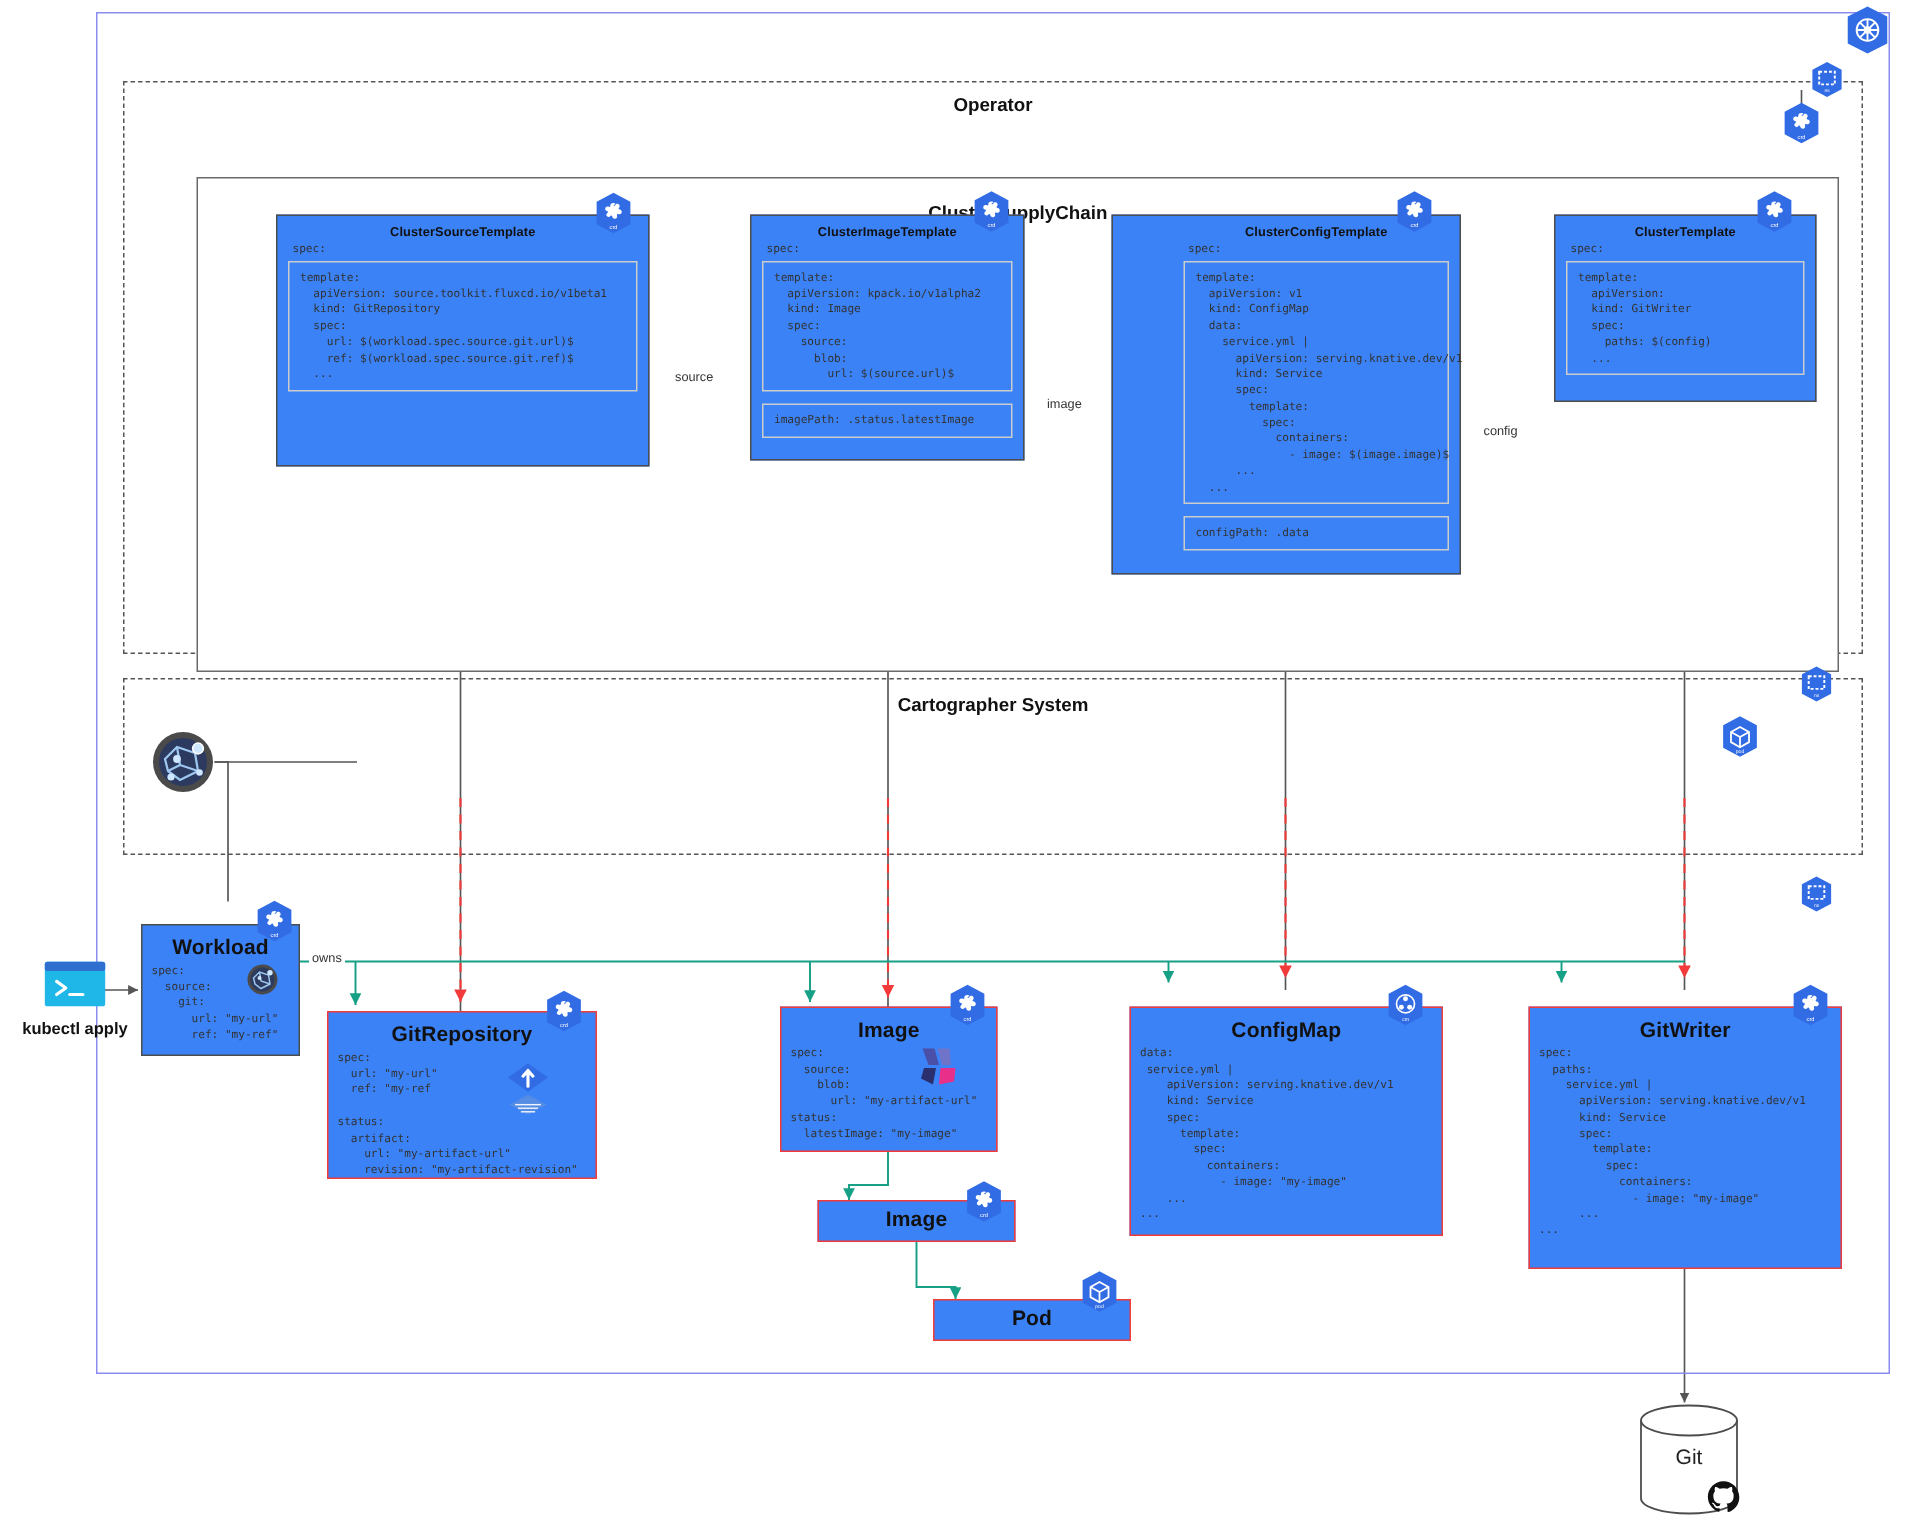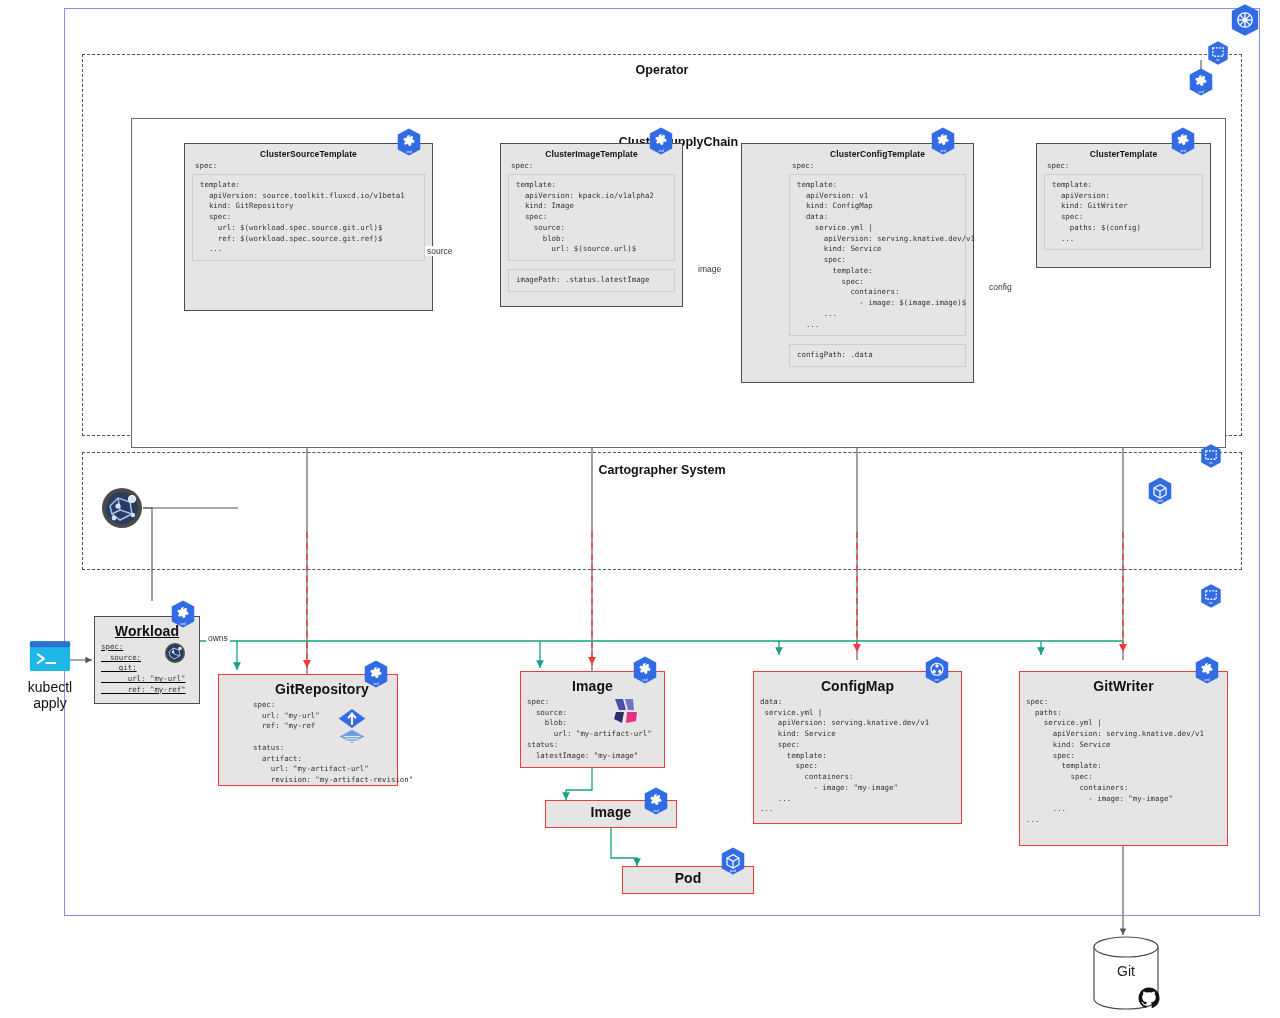--- a/index.html
+++ b/index.html
@@ -30,21 +30,21 @@
 
   
   .solidbox { position:absolute; border:1.2px solid #6a6a6a; background:#fff; }
   .dashbox  { position:absolute; border:1.2px dashed #6a6a6a; background:#fff; }
   .subtitle {
     position:absolute; left:0; right:0; text-align:center;
     font-size:12.5px; font-weight:bold; color:#111;
   }
 
   
-  .card { position:absolute; background:#e5e5e5; border:1.3px solid #4d4d4d; }
+  .card { position:absolute; background:#3b82f6; border:1.3px solid #4d4d4d; }
   .card.red { border-color:#f23a3a; }
   .card-title {
     text-align:center; font-weight:bold; color:#111;
     font-size:8.5px; padding-top:5px; letter-spacing:.1px;
   }
   .card-title.big { font-size:14px; padding-top:6px; }
   .card-body {
     font-family:"DejaVu Sans Mono", monospace;
     font-size:7.4px; line-height:1.45; color:#333;
     white-space:pre; padding:3px 6px;
@@ -65,21 +65,21 @@
   .badge svg { width:100%; height:100%; display:block; }
 
   
   .elabel {
     position:absolute; font-size:8.5px; color:#333;
     background:#fff; padding:0 2px; white-space:nowrap;
   }
 
   
   .kubectl { position:absolute; left:14px; top:640px; width:72px; text-align:center; }
-  .kubectl-label { font-size:14px; font-weight:normal; color:#111; margin-top:3px; }
+  .kubectl-label { font-size:11px; font-weight:bold; color:#111; margin-top:3px; }
 
   
   .git-wrap { position:absolute; left:1090px; top:935px; width:72px; height:80px; }
   .git-text {
     position:absolute; left:0; right:0; top:28px; text-align:center;
     font-size:14px; color:#222;
   }
   .gh-icon { position:absolute; left:48px; top:52px; width:22px; height:22px; }
 
   
@@ -275,21 +275,21 @@
         <line x1="11.5" y1="20" x2="17.8" y2="20"></line>
           <line x1="22.2" y1="20" x2="28.5" y2="20"></line>
         <line x1="14" y1="14" x2="18.4" y2="18.4"></line>
           <line x1="21.6" y1="21.6" x2="26" y2="26"></line>
         <line x1="26" y1="14" x2="21.6" y2="18.4"></line>
           <line x1="18.4" y1="21.6" x2="14" y2="26"></line>
       </g>
       </svg>
   </div>
 
-  <div class="elabel" style="left:425px; top:246px;">source</div>
+  <div class="elabel" style="left:448px; top:246px;">source</div>
   <div class="elabel" style="left:696px; top:264px;">image</div>
   <div class="elabel" style="left:987px; top:282px;">config</div>
 
   <div class="section" style="left:82px; top:452px; width:1160px; height:118px;">
     <div class="section-title" style="top:10px;">Cartographer System</div>
   </div>
 
 
   <div class="badge sm" style="left:1198px; top:443px;">
     <svg viewBox="0 0 40 40">
@@ -333,21 +333,21 @@
   <div class="kubectl">
     <svg viewBox="0 0 48 36" style="width:42px;height:32px;">
       <rect x="1" y="1" width="46" height="34" rx="2" fill="#1fb6e8"></rect>
       <rect x="1" y="1" width="46" height="7" rx="2" fill="#2f6fd0"></rect>
       <path d="M10 16 L17 21 L10 26" fill="none" stroke="#fff" stroke-width="2.4" stroke-linecap="round" stroke-linejoin="round"></path>
       <line x1="20" y1="26" x2="30" y2="26" stroke="#fff" stroke-width="2.4" stroke-linecap="round"></line>
     </svg>
     <div class="kubectl-label">kubectl apply</div>
   </div>
 
-  <div class="card" style="left:94px; top:616px; width:106px; height:88px;text-decoration:underline;">
+  <div class="card" style="left:94px; top:616px; width:106px; height:88px;">
     <div class="card-title big">Workload</div>
     <div class="card-body">spec:
   source:
     git:
       url: "my-url"
       ref: "my-ref"</div>
   </div>
   <div class="badge" style="left:168px; top:599px;">
     <svg viewBox="0 0 40 40">
         <polygon points="20,2 35,10 35,30 20,38 5,30 5,10" fill="#326ce5"></polygon>
@@ -363,21 +363,21 @@
           <path d="M10 20 L18 12 L30 16 L32 28 L20 34 L12 28 Z"></path>
           <path d="M18 12 L20 24 L32 28"></path>
         </g>
       <circle cx="32" cy="13" r="3.6" fill="#cfe6ff"></circle>
         <circle cx="18" cy="20" r="2.6" fill="#cfe6ff"></circle>
     </svg>
   </div>
 
   <div class="elabel" style="left:206px; top:633px;">owns</div>
 
-  <div class="card red" style="left:218px; top:674px; width:180px; height:112px;padding-left:28px;">
+  <div class="card red" style="left:218px; top:674px; width:180px; height:112px;">
     <div class="card-title big">GitRepository</div>
     <div class="card-body">spec:
   url: "my-url"
   ref: "my-ref
 
 status:
   artifact:
     url: "my-artifact-url"
     revision: "my-artifact-revision"</div>
   </div>

